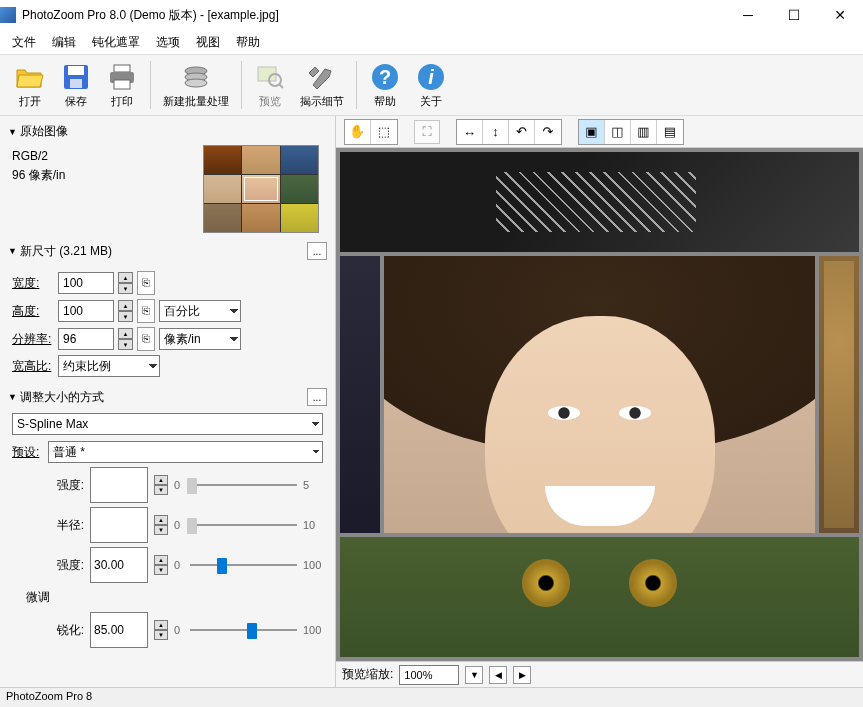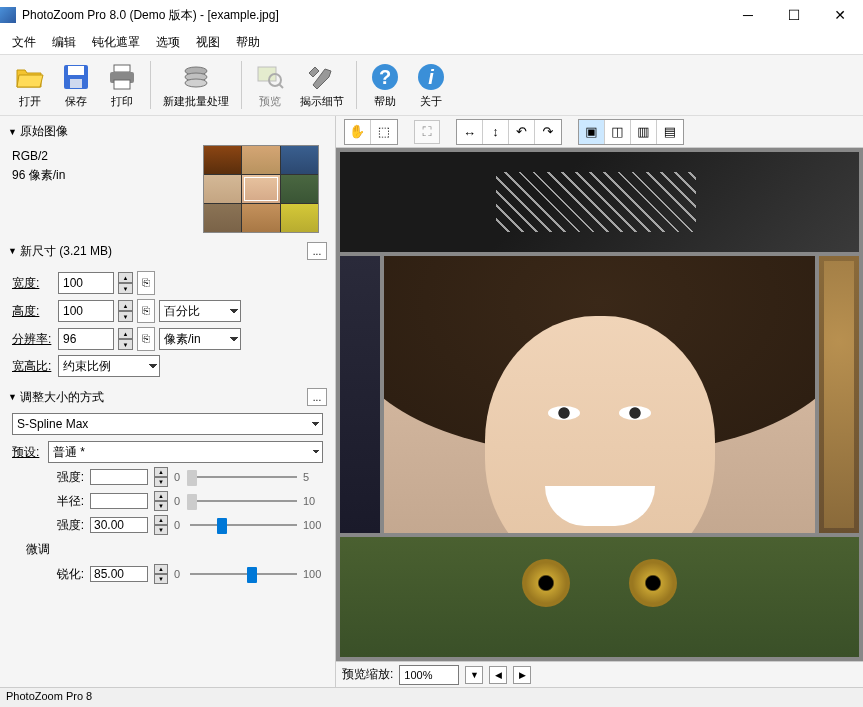--- a/index.html
+++ b/index.html
@@ -37,21 +37,21 @@
 .spinner { display: flex; flex-direction: column; width: 15px; }
 .spinner-btn { height: 11px; border: 1px solid #7a7a7a; background: #e1e1e1; font-size: 6px; display: flex; align-items: center; justify-content: center; cursor: pointer; }
 .link-btn { width: 18px; height: 24px; border: 1px solid #999; background: #fff; display: flex; align-items: center; justify-content: center; font-size: 10px; cursor: pointer; }
 .select { height: 22px; border: 1px solid #7a7a7a; background: #fff; padding: 0 18px 0 4px; font-size: 12px; appearance: none; background-image: linear-gradient(45deg,transparent 50%,#333 50%),linear-gradient(-45deg,transparent 50%,#333 50%); background-position: right 6px center, right 2px center; background-size: 4px 4px; background-repeat: no-repeat; }
 .unit-select { width: 82px; }
 .wide-select { width: 100%; }
 .checkbox-row { display: flex; align-items: center; gap: 4px; padding: 3px 0; font-size: 12px; }
 .checkbox-row input { width: 13px; height: 13px; }
 .slider-row { display: flex; align-items: center; gap: 6px; margin: 4px 0; padding-left: 42px; }
 .slider-label { width: 30px; text-align: right; font-size: 12px; }
-.slider-input { width: 58px; height: 16px; border: 1px solid #7a7a7a; padding: 0 3px; font-size: 12px; }
+.slider-input { width: 58px; height: 36px; border: 1px solid #7a7a7a; padding: 0 3px; font-size: 12px; }
 .slider-spinner { display: flex; flex-direction: column; width: 14px; }
 .slider-spinner-btn { height: 10px; border: 1px solid #7a7a7a; background: #e1e1e1; font-size: 6px; display:flex;align-items:center;justify-content:center; cursor:pointer; }
 .slider-min { width: 10px; font-size: 11px; color: #666; }
 .slider-track { flex: 1; height: 20px; position: relative; }
 .slider-line { position: absolute; top: 9px; left: 0; right: 0; height: 2px; background: #999; }
 .slider-thumb { position: absolute; top: 3px; width: 10px; height: 16px; background: #0078d7; border-radius: 1px; transform: translateX(-50%); }
 .slider-thumb.gray { background: #ccc; }
 .slider-max { width: 20px; font-size: 11px; color: #666; }
 .indent-label { padding: 2px 14px; font-size: 12px; }
 .right-panel { flex: 1; display: flex; flex-direction: column; background: #f0f0f0; }

